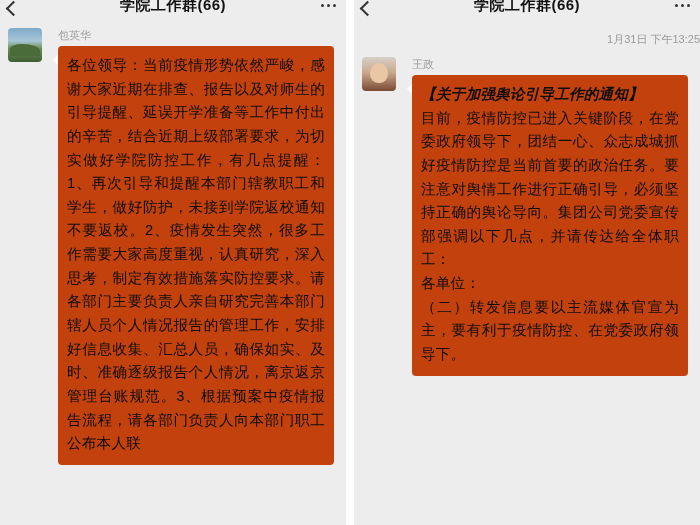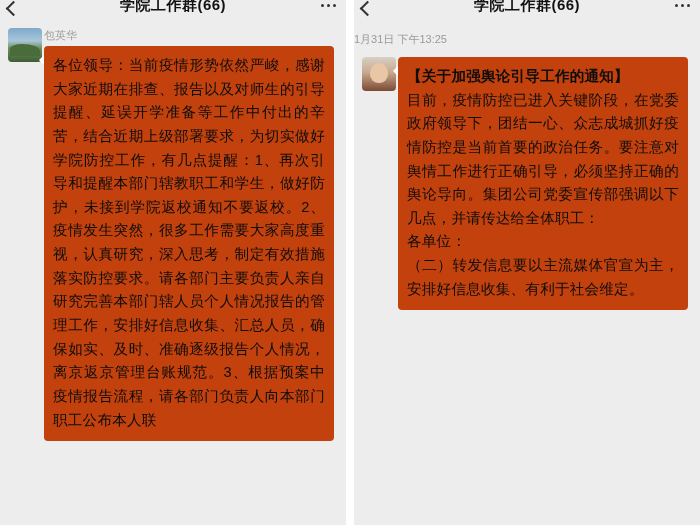--- a/index.html
+++ b/index.html
@@ -74,21 +74,21 @@
     gap: 3px;
   }
   .header-dots span {
     width: 3px;
     height: 3px;
     background: #333;
     border-radius: 50%;
     display: block;
   }
   .timestamp {
-    text-align: left;
+    text-align: right;
     font-size: 11px;
     color: #9a9a9a;
     margin: 6px 0 8px 0;
   }
   .msg-row {
     display: flex;
     padding: 2px 10px 0 8px;
     align-items: flex-start;
   }
   .avatar {
@@ -119,21 +119,21 @@
     content: "";
     position: absolute;
     left: 8px;
     top: 6px;
     width: 18px;
     height: 20px;
     background: #e8c6a6;
     border-radius: 50% 50% 45% 45%;
   }
   .msg-body {
-    margin-left: 2px;
+    margin-left: 16px;
     display: flex;
     flex-direction: column;
     min-width: 0;
     flex: 1 1 auto;
   }
   .sender-name {
     font-size: 11px;
     color: #9c9c9c;
     margin-bottom: 3px;
   }
@@ -163,20 +163,21 @@
     margin: 0;
   }
   .screen-left .bubble {
     margin-right: 2px;
   }
   .screen-right .bubble {
     margin-right: 2px;
   }
   .bubble .title-line {
     font-weight: 700;
+    font-style: italic;
   }
 </style>
 </head>
 <body>
 
 <div class="screens">
 
   <div class="screen screen-left">
     <div class="chat-header">
       <div class="back-arrow"></div>
@@ -210,23 +211,24 @@
           <span></span>
         </div>
       <div class="header-blur"></div>
     </div>
 
     <div class="timestamp">1月31日 下午13:25</div>
 
     <div class="msg-row">
       <div class="avatar portrait"></div>
       <div class="msg-body">
+        <div class="sender-name">王政</div>
         <div class="bubble">
           <p class="title-line">【关于加强舆论引导工作的通知】</p>
           <p>目前，疫情防控已进入关键阶段，在党委政府领导下，团结一心、众志成城抓好疫情防控是当前首要的政治任务。要注意对舆情工作进行正确引导，必须坚持正确的舆论导向。集团公司党委宣传部强调以下几点，并请传达给全体职工：</p>
           <p>各单位：</p>
-          <p>（二）转发信息要以主流媒体官宣为主，安排好信息收集、有利于社会维定。</p>
+          <p>（二）转发信息要以主流媒体官宣为主，要有利于疫情防控、在党委政府领导下。</p>
         </div>
       </div>
     </div>
   </div>
 
 </div>
 
 </body></html>

